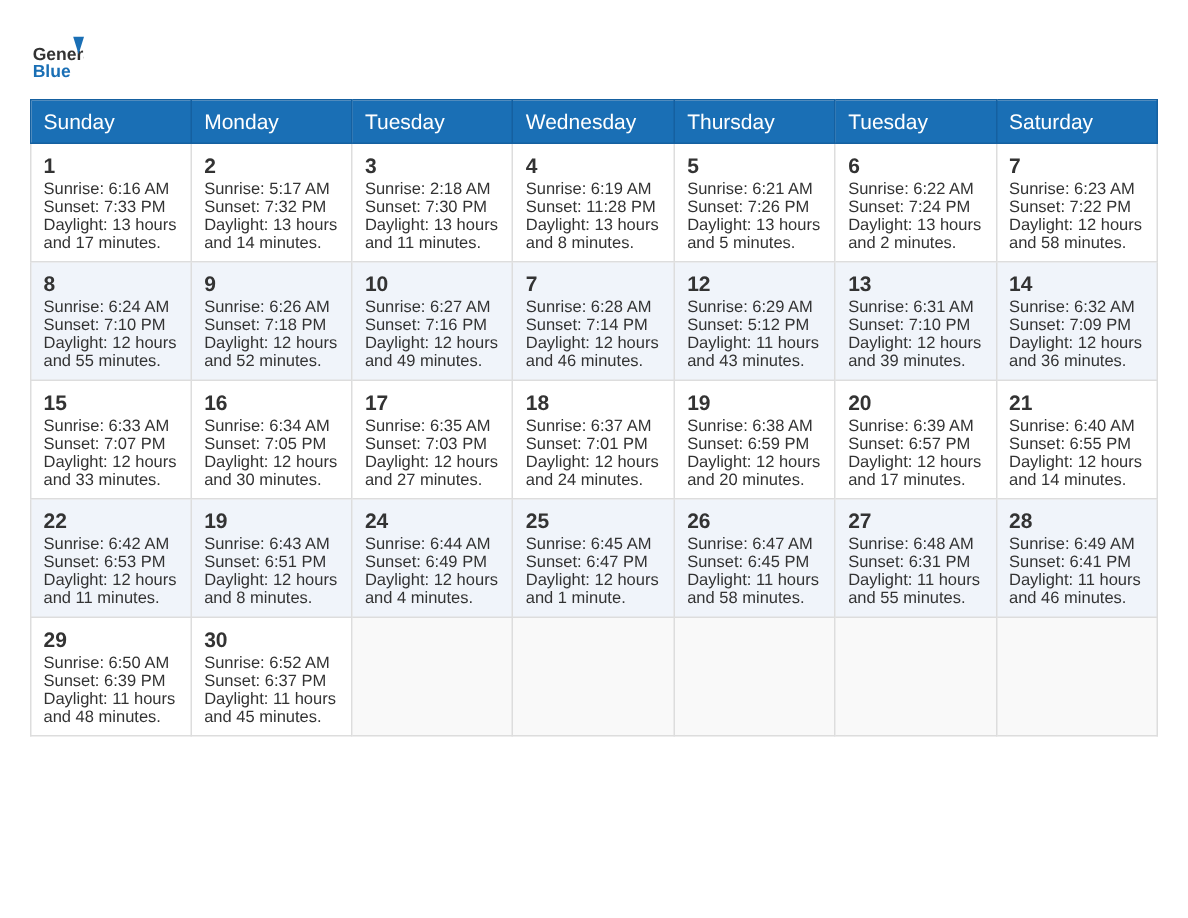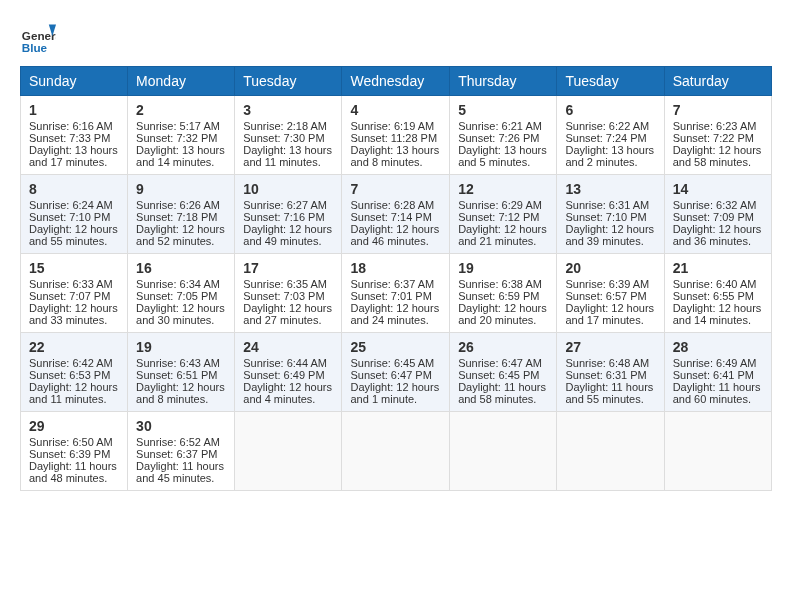--- a/index.html
+++ b/index.html
@@ -169,22 +169,22 @@
         </td>
         <td>
           <span class="day-number">7</span>
           <div>Sunrise: 6:28 AM</div>
           <div>Sunset: 7:14 PM</div>
           <div>Daylight: 12 hours and 46 minutes.</div>
         </td>
         <td>
           <span class="day-number">12</span>
           <div>Sunrise: 6:29 AM</div>
-          <div>Sunset: 7:12 PM</div>
-          <div>Daylight: 12 hours and 21 minutes.</div>
+          <div>Sunset: 5:12 PM</div>
+          <div>Daylight: 11 hours and 43 minutes.</div>
         </td>
         <td>
           <span class="day-number">13</span>
           <div>Sunrise: 6:31 AM</div>
           <div>Sunset: 7:10 PM</div>
           <div>Daylight: 12 hours and 39 minutes.</div>
         </td>
         <td>
           <span class="day-number">14</span>
           <div>Sunrise: 6:32 AM</div>
@@ -270,21 +270,21 @@
         <td>
           <span class="day-number">27</span>
           <div>Sunrise: 6:48 AM</div>
           <div>Sunset: 6:31 PM</div>
           <div>Daylight: 11 hours and 55 minutes.</div>
         </td>
         <td>
           <span class="day-number">28</span>
           <div>Sunrise: 6:49 AM</div>
           <div>Sunset: 6:41 PM</div>
-          <div>Daylight: 11 hours and 60 minutes.</div>
+          <div>Daylight: 11 hours and 46 minutes.</div>
         </td>
       </tr>
       <tr>
         <td>
           <span class="day-number">29</span>
           <div>Sunrise: 6:50 AM</div>
           <div>Sunset: 6:39 PM</div>
           <div>Daylight: 11 hours and 48 minutes.</div>
         </td>
         <td>

